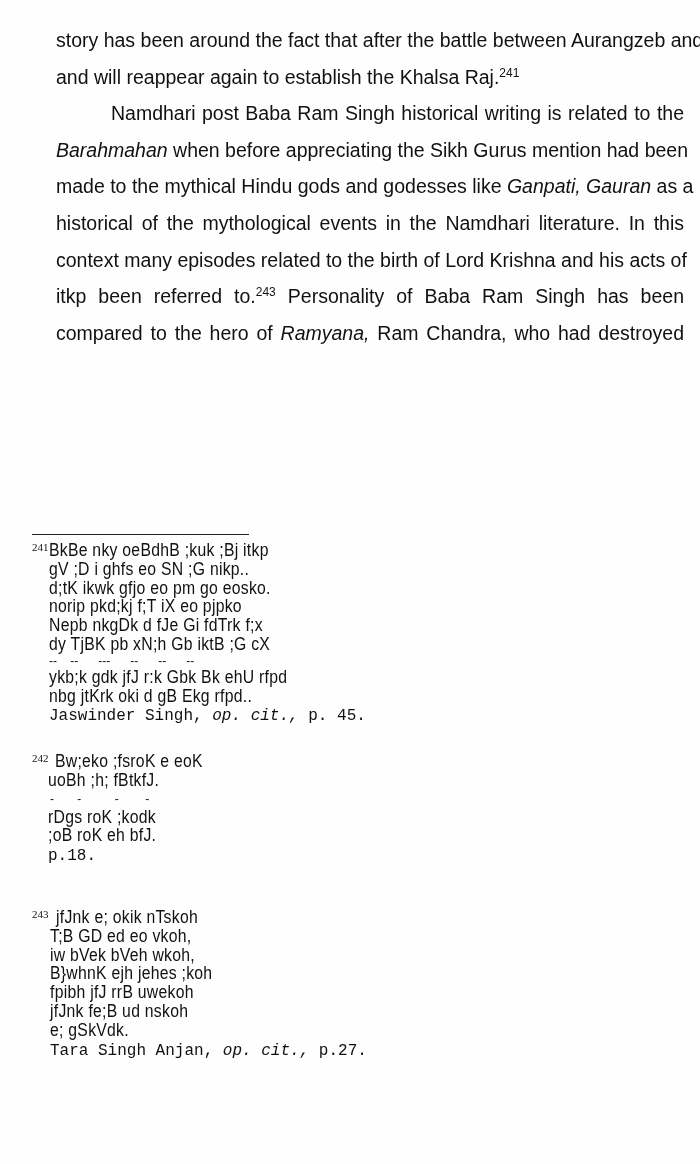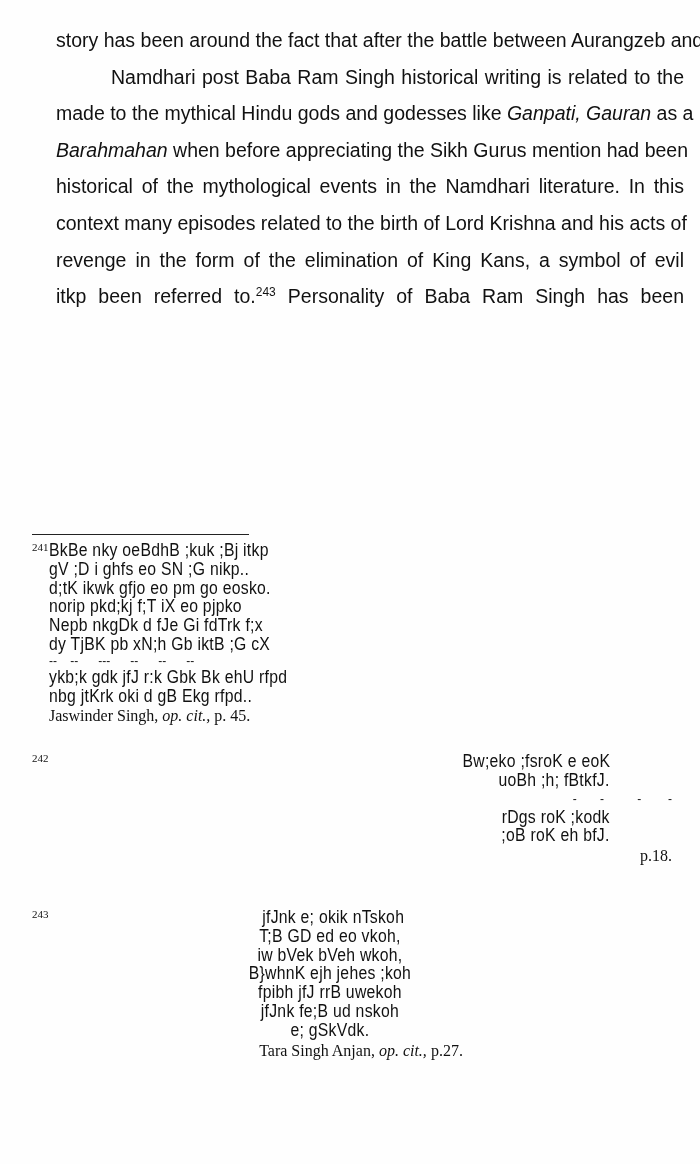--- a/index.html
+++ b/index.html
@@ -16,36 +16,37 @@
     .indent { padding-left: 55px; }
     sup.fn { font-size: 12px; vertical-align: 7px; line-height: 0; }
     i { font-style: italic; }
     .rule { position: absolute; left: 32px; top: 534px; width: 217px; height: 1px; background: #222; }
     .footnote { position: absolute; left: 32px; width: 640px; }
     .fn-num { position: absolute; left: 0; top: 0; font-family: "Liberation Serif", serif; font-size: 11px; }
     .gl {
       font-family: "Liberation Sans", sans-serif; font-size: 17.5px; line-height: 18.8px;
       white-space: pre; display: block; letter-spacing: 0.3px; transform: scaleX(0.9); transform-origin: left;
     }
-    .cite { font-family: Liberation Serif, serif; font-size: 16px; line-height: 22px; display: block; }
+    .cite { font-family: Liberation Mono, monospace; font-size: 16px; line-height: 22px; display: block; }
     .dash-line { font-family: "Liberation Sans", sans-serif; font-size: 12px; line-height: 14px; white-space: pre; display: block; }
   </style>
 </head>
 <body>
 
 <div class="page">
   <div class="body-text">
     <span class="line"><span>story has been around the fact that after the battle between Aurangzeb and</span></span>
+    <span class="line last"><span>and will reappear again to establish the Khalsa Raj.</span><sup class="fn">241</sup></span>
     <span class="line indent"><span>Namdhari post Baba Ram Singh historical writing is related to the</span></span>
+    <span class="line"><i>Barahmahan</i><span> when before appreciating the Sikh Gurus mention had been</span></span>
     <span class="line"><span>made to the mythical Hindu gods and godesses like </span><i>Ganpati, Gauran</i><span> as a</span></span>
-    <span class="line"><i>Barahmahan</i><span> when before appreciating the Sikh Gurus mention had been</span></span>
     <span class="line"><span>historical of the mythological events in the Namdhari literature.  In this</span></span>
     <span class="line"><span>context many episodes related to the birth of Lord Krishna and his acts of</span></span>
-    <span class="line"><span>revenge in the form of the elimination of King Kans, a symbol of evil</span></span>
     <span class="line"><span>itkp been referred to.</span><sup class="fn">243</sup><span>  Personality of Baba Ram Singh has been</span></span>
+    <span class="line"><span>compared to the hero of </span><i>Ramyana,</i><span> Ram Chandra, who had destroyed</span></span>
   </div>
 
   <div class="rule"></div>
 
   <div class="footnote" style="top:541px;">
     <span class="fn-num">241</span>
     <div style="padding-left:17px;">
       <span class="gl">BkBe nky oeBdhB ;kuk ;Bj itkp</span>
       <span class="gl">gV ;D i ghfs eo SN ;G nikp..</span>
       <span class="gl">d;tK ikwk gfjo eo pm go eosko.</span>
@@ -54,33 +55,33 @@
       <span class="gl">dy TjBK pb xN;h Gb iktB ;G cX</span>
       <span class="dash-line">--    --      ---      --      --      --</span>
       <span class="gl">ykb;k gdk jfJ r:k Gbk Bk ehU rfpd</span>
       <span class="gl">nbg jtKrk oki d gB Ekg rfpd..</span>
       <span class="cite"><span>Jaswinder Singh, </span><i>op. cit.,</i><span>  p. 45.</span></span>
     </div>
   </div>
 
   <div class="footnote" style="top:752px;">
     <span class="fn-num">242</span>
-    <div style="padding-left:16px;text-align:right;">
+    <div style="padding-left:16px;">
       <span class="gl" style="margin-left:7px;">Bw;eko ;fsroK e eoK</span>
       <span class="gl">uoBh ;h; fBtkfJ.</span>
       <span class="dash-line" style="margin:2px 0 2px 2px;">-       -          -        -</span>
       <span class="gl">rDgs roK ;kodk</span>
       <span class="gl">;oB roK eh bfJ.</span>
       <span class="cite">p.18.</span>
     </div>
   </div>
 
   <div class="footnote" style="top:908px;">
     <span class="fn-num">243</span>
-    <div style="padding-left:18px;text-align:center;">
+    <div style="padding-left:18px;">
       <span class="gl" style="margin-left:6px;">jfJnk e; okik nTskoh</span>
       <span class="gl">T;B GD ed eo vkoh,</span>
       <span class="gl">iw bVek bVeh wkoh,</span>
       <span class="gl">B}whnK ejh jehes ;koh</span>
       <span class="gl">fpibh jfJ rrB uwekoh</span>
       <span class="gl">jfJnk fe;B ud nskoh</span>
       <span class="gl">e; gSkVdk.</span>
       <span class="cite"><span>Tara Singh Anjan, </span><i>op. cit.,</i><span>  p.27.</span></span>
     </div>
   </div>

